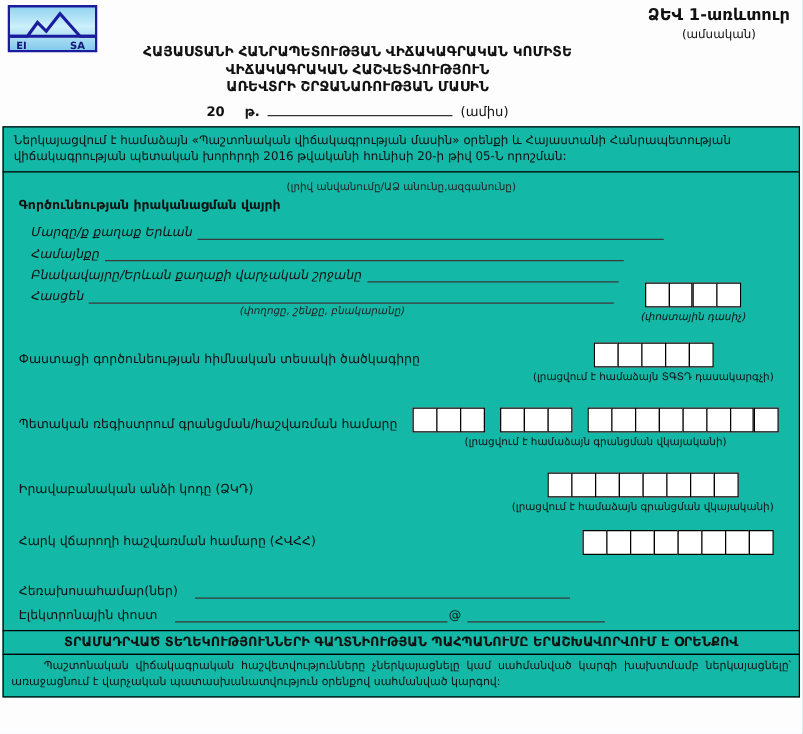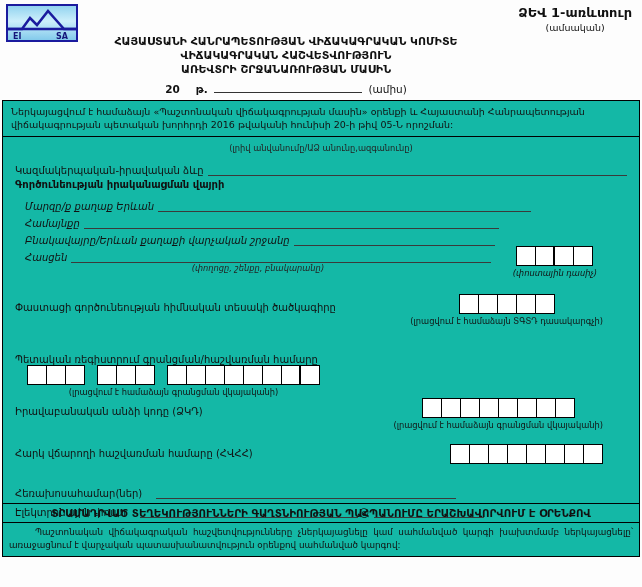--- a/index.html
+++ b/index.html
@@ -64,30 +64,30 @@
   .cellgroup { display: flex; margin-left: 12px; }
   .cellgroup:first-child { margin-left: 0; }
   .cell { width: 20px; height: 20px; border: 1px solid #000; background: #fff; margin-left: -1px; }
   .cell:first-child { margin-left: 0; }
   .cell.tk { border-right-width: 2.5px; }
   .boxcaption { font-size: 8.3px; margin-top: 2px; white-space: nowrap; }
   .coderow { display: flex; align-items: flex-start; margin-top: 6px; }
   .coderow .flabel { margin-top: 8px; }
   .coderow .spacer { flex: 1; }
   .row-activity { height: 46px; }
-  .row-register { height: 46px; flex-direction: column; }
+  .row-register { height: 46px; }
   .row-legalcode { height: 46px; }
   .row-tin { height: 26px; }
   .row-phone { height: 17px; margin-top: 12px; }
   .row-phone .fill { flex:none; width: 300px; }
   .row-email { height: 17px; margin-top: 2px; }
   .row-email .fill1 { flex:none; width: 218px; margin-left: 14px; }
   .row-email .at { margin: 0 1px; }
   .row-email .fill2 { flex:none; width: 110px; }
-  .mr-act { margin-right: 24px; }
+  .mr-act { margin-right: 8px; }
   .mr-reg { margin-right: 26px; }
   .mr-postal { margin-right: 30px; }
   
   .conf { height: 20px; padding-top: 3px; text-align: center; font-size: 10.3px; font-weight: bold; }
   .liab { height: 35px; padding: 3px 6px; font-size: 8.8px; line-height: 13px; text-indent: 26px; text-align: justify; }
 </style>
 </head>
 <body>
 
 <div class="page">
@@ -128,24 +128,20 @@
 
   <div class="sbox legalbasis">
     <span>Ներկայացվում է համաձայն «Պաշտոնական վիճակագրության մասին»  օրենքի և Հայաստանի Հանրապետության վիճակագրության պետական խորհրդի 2016 թվականի հունիսի 20-ի թիվ 05-Ն որոշման:</span>
   </div>
 
 
   <div class="sbox main">
 
     <div class="row-caption caption">(լրիվ անվանումը/ԱՁ անունը,ազգանունը)</div>
 
-    <div class="frow row-legalform">
-      <span class="flabel">Կազմակերպական-իրավական ձևը</span>
-      <span class="fill"></span>
-    </div>
 
     <div class="heading">Գործունեության իրականացման վայրի</div>
 
     <div class="frow loc">
       <span class="flabel">Մարզը/ք քաղաք Երևան</span>
       <span class="fill" style="margin-right:96px"></span>
     </div>
 
     <div class="frow loc">
       <span class="flabel">Համայնքը</span>

